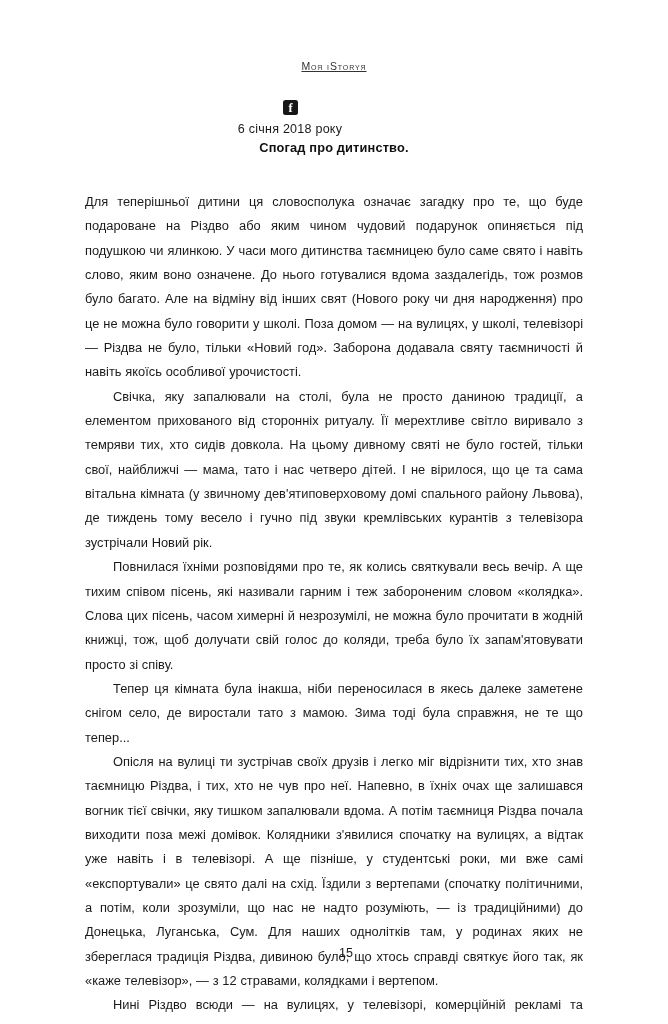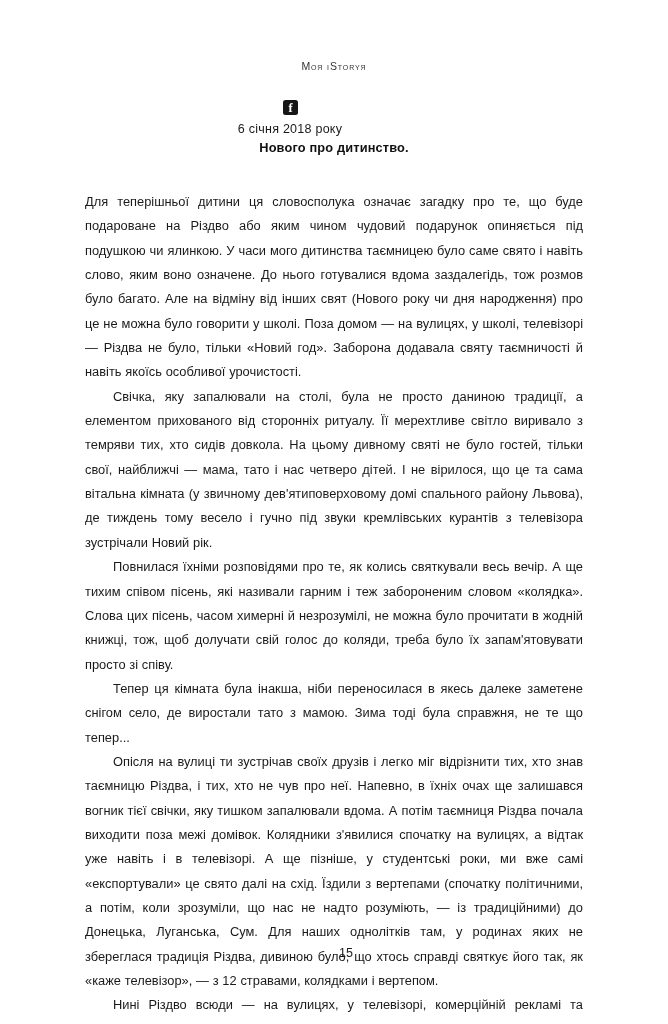--- a/index.html
+++ b/index.html
@@ -29,20 +29,21 @@
     position: absolute;
     top: 60px;
     left: 0;
     width: 668px;
     text-align: center;
     font-size: 10.5px;
     letter-spacing: 0.9px;
     color: #333333;
     font-variant: small-caps;
     text-transform: none;
+    text-decoration: underline;
   }
 
   
   .date-line {
     position: absolute;
     top: 100px;
     left: 0;
     width: 580px;
     display: flex;
     align-items: center;
@@ -135,21 +136,21 @@
 <div class="page">
 
   <div class="running-head">Моя іStoryя</div>
 
   <div class="date-line">
     <span class="fb-icon"></span>
     <span class="date-text">6 січня 2018 року</span>
   </div>
 
   <div class="title-block">
-    <span class="title-line">Нового про дитинство.</span>
+    <span class="title-line">Спогад про дитинство.</span>
   </div>
 
   <div class="body-text">
     <p>Для теперішньої дитини ця словосполука означає загадку про те, що буде подароване на Різдво або яким чином чудовий подарунок опиняється під подушкою чи ялинкою. У часи мого дитинства таємницею було саме свято і навіть слово, яким воно означене. До нього готувалися вдома заздалегідь, тож розмов було багато. Але на відміну від інших свят (Нового року чи дня народження) про це не можна було говорити у школі. Поза домом — на вулицях, у школі, телевізорі — Різдва не було, тільки «Новий год». Заборона додавала святу таємничості й навіть якоїсь особливої урочистості.</p>
     <p>Свічка, яку запалювали на столі, була не просто даниною традиції, а елементом прихованого від сторонніх ритуалу. Її мерехтливе світло виривало з темряви тих, хто сидів довкола. На цьому дивному святі не було гостей, тільки свої, найближчі — мама, тато і нас четверо дітей. І не вірилося, що це та сама вітальна кімната (у звичному дев'ятиповерховому домі спального району Львова), де тиждень тому весело і гучно під звуки кремлівських курантів з телевізора зустрічали Новий рік.</p>
     <p>Повнилася їхніми розповідями про те, як колись святкували весь вечір. А ще тихим співом пісень, які називали гарним і теж забороненим словом «колядка». Слова цих пісень, часом химерні й незрозумілі, не можна було прочитати в жодній книжці, тож, щоб долучати свій голос до коляди, треба було їх запам'ятовувати просто зі співу.</p>
     <p>Тепер ця кімната була інакша, ніби переносилася в якесь далеке заметене снігом село, де виростали тато з мамою. Зима тоді була справжня, не те що тепер...</p>
     <p>Опісля на вулиці ти зустрічав своїх друзів і легко міг відрізнити тих, хто знав таємницю Різдва, і тих, хто не чув про неї. Напевно, в їхніх очах ще залишався вогник тієї свічки, яку тишком запалювали вдома. А потім таємниця Різдва почала виходити поза межі домівок. Колядники з'явилися спочатку на вулицях, а відтак уже навіть і в телевізорі. А ще пізніше, у студентські роки, ми вже самі «експортували» це свято далі на схід. Їздили з вертепами (спочатку політичними, а потім, коли зрозуміли, що нас не надто розуміють, — із традиційними) до Донецька, Луганська, Сум. Для наших однолітків там, у родинах яких не збереглася традиція Різдва, дивиною було, що хтось справді святкує його так, як «каже телевізор», — з 12 стравами, колядками і вертепом.</p>
     <p>Нині Різдво всюди — на вулицях, у телевізорі, комерційній рекламі та зверненнях політиків. Але навіть попри це для мене воно не втрачає своєї вічної таємниці. Може, тому, що на Різдво вогник свічки на столі далі вихоплюватиме з темряви тільки найрідніші обличчя.</p>
   </div>

